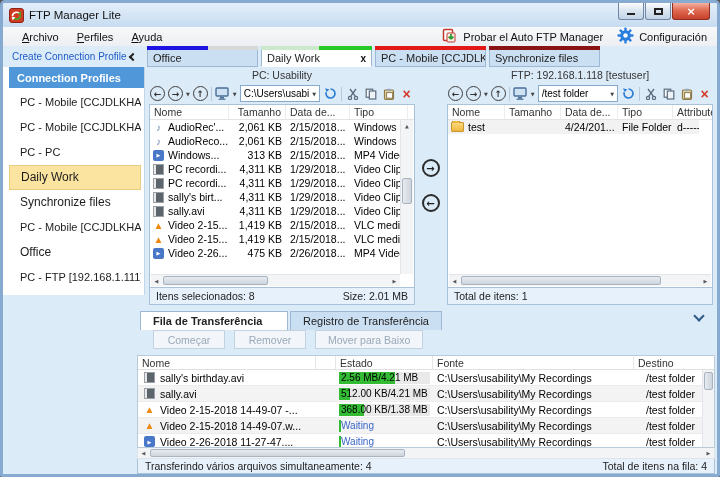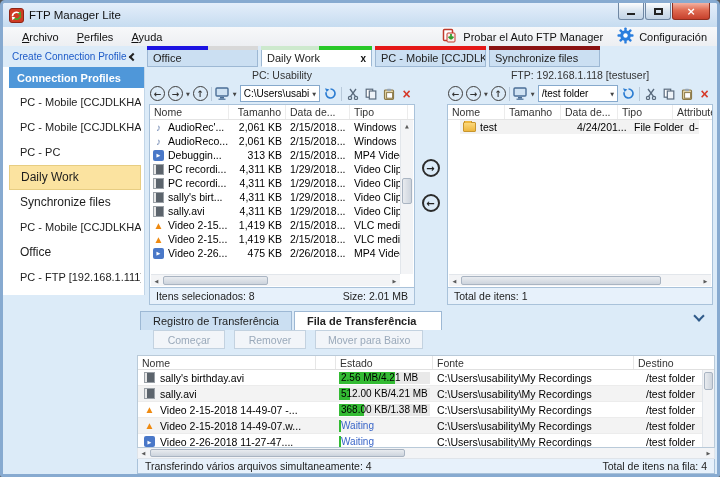--- a/index.html
+++ b/index.html
@@ -75,21 +75,21 @@
     display:flex;align-items:center;padding:0 3px;font-size:10px;gap:3px;}
   .pathbox .ptext{flex:1;white-space:nowrap;overflow:hidden;}
   .toolico{width:15px;height:15px;display:flex;align-items:center;justify-content:center;flex:none;}
   .del-x{color:var(--danger_red,#d63a2a);font-weight:bold;font-size:14px;line-height:1;}
   .tsep{width:1px;height:14px;background:#b8c9da;flex:none;}
   .listbox{flex:1;position:relative;background:#fff;border:1px solid #a9c2da;overflow:hidden;font-size:10.5px;}
   .cols{display:flex;height:15px;border-bottom:1px solid #e4e4e4;color:#333;}
   .cols .col{display:flex;align-items:center;padding:0 4px;border-right:1px solid #ececec;
     white-space:nowrap;overflow:hidden;flex:none;}
   .rows{position:absolute;top:15px;left:0;right:14px;bottom:13px;overflow:hidden;}
-  .rows.nov{right:13px;margin-left:12px;}
+  .rows.nov{right:13px;}
   .frow{display:flex;height:14px;align-items:center;}
   .frow .cell{padding:0 4px;white-space:nowrap;overflow:hidden;flex:none;}
   .cell.num{text-align:right;justify-content:flex-end;display:flex;}
   .namecell{display:flex;align-items:center;gap:4px;padding-left:3px!important;}
   .remote .frow{background:#f2f2f2;}
   
   .ficon{width:11px;height:11px;flex:none;display:flex;align-items:center;justify-content:center;font-size:9px;}
   .ficon.audio::before{content:"♪";color:#6f86b0;font-size:10px;}
   .ficon.mp4{background:#4a78c8;border-radius:2px;}
   .ficon.mp4::before{content:"▶";color:#fff;font-size:5px;}
@@ -371,21 +371,21 @@
                   <span>AudioReco...</span>
                 </span>
                 <span class="cell num" style="width:57px;">2,061 KB</span>
                 <span class="cell" style="width:64px;">2/15/2018...</span>
                 <span class="cell" style="width:58px;">Windows M...</span>
               </div>
 
               <div class="frow">
                 <span class="cell namecell" style="width:79px;">
                   <span class="ficon mp4"></span>
-                  <span>Debuggin...</span>
+                  <span>Windows...</span>
                 </span>
                 <span class="cell num" style="width:57px;">313 KB</span>
                 <span class="cell" style="width:64px;">2/15/2018...</span>
                 <span class="cell" style="width:58px;">MP4 Video</span>
               </div>
 
               <div class="frow">
                 <span class="cell namecell" style="width:79px;">
                   <span class="ficon film"></span>
                   <span>PC recordi...</span>
@@ -558,23 +558,23 @@
           <span>Total de itens: 1</span>
           <span></span>
         </div>
       </div>
     </div>
 
     <div class="bottom">
       <div class="qtabs">
         <div style="display:flex;gap:2px;align-items:flex-end;">
 
+            <div class="qtab active">Fila de Transferência</div>
+
             <div class="qtab">Registro de Transferência</div>
-
-            <div class="qtab active">Fila de Transferência</div>
           </div>
         <span class="chev-down"></span>
       </div>
       <div class="qbuttons">
 
           <div class="qbtn">Começar</div>
 
           <div class="qbtn">Remover</div>
 
 

